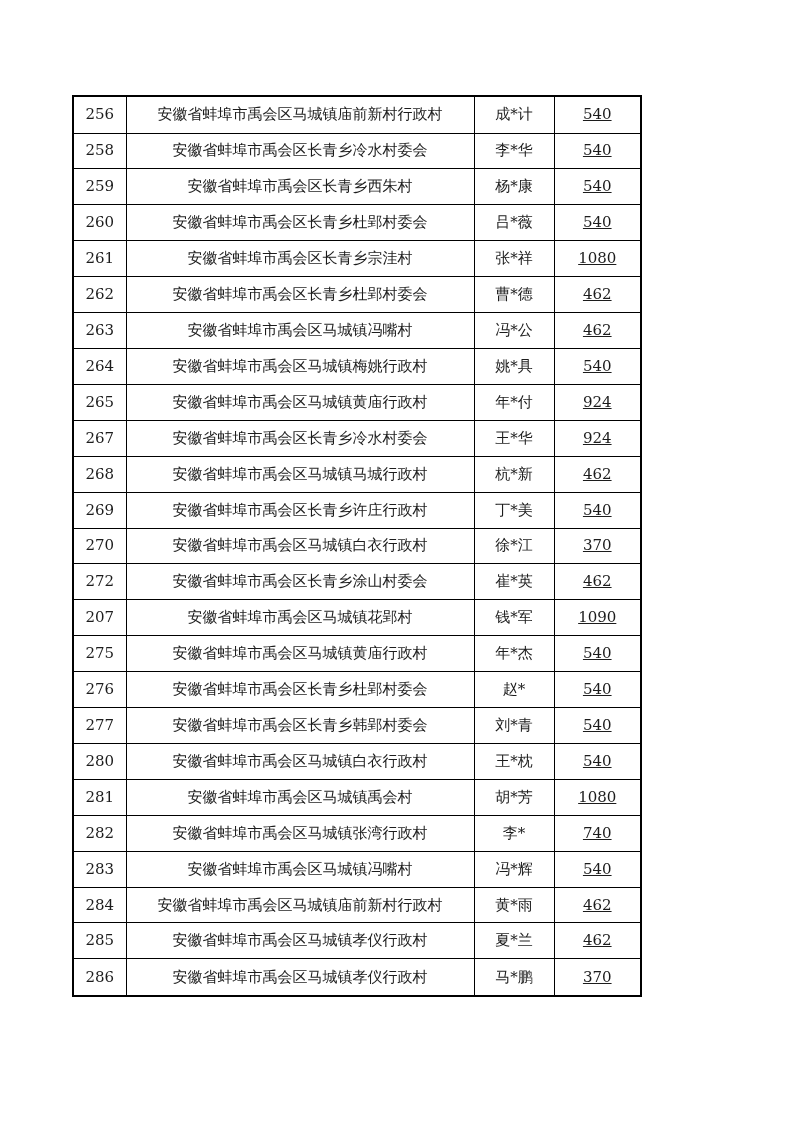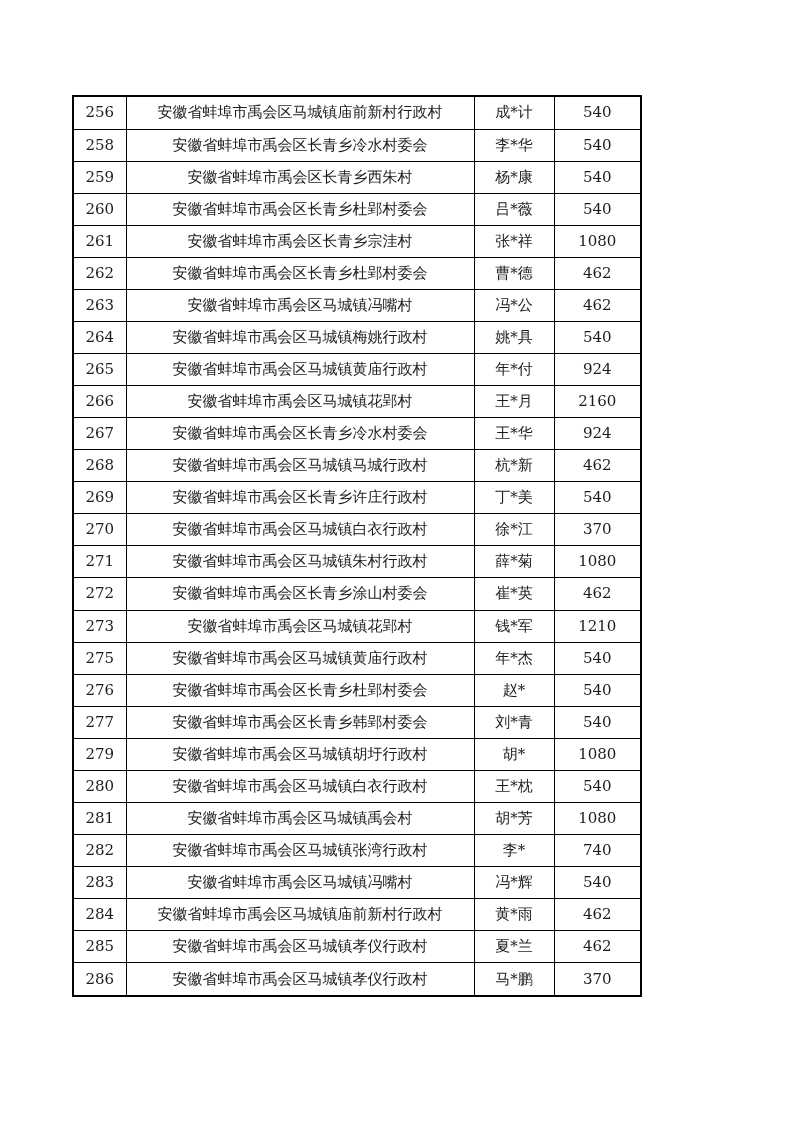--- a/index.html
+++ b/index.html
@@ -30,21 +30,21 @@
     border: 1px solid #000000;
     text-align: center;
     vertical-align: middle;
     font-size: 15px;
     line-height: 1;
     padding: 0 2px;
     overflow: hidden;
     white-space: nowrap;
   }
   td.seq-cell    { font-size: 14.5px; }
-  td.amount-cell { font-size: 14.5px; }
+  td.amount-cell { font-size: 14.5px; text-decoration: underline; }
   col.c-seq     { width: 53px;  }
   col.c-address { width: 348px; }
   col.c-name    { width: 80px;  }
   col.c-amount  { width: 87px;  }
 </style>
 </head>
 <body>
 
 <div class="page">
   <table class="grant-table">
@@ -103,26 +103,20 @@
           <td class="name-cell">姚*具</td>
           <td class="amount-cell">540</td>
         </tr>
         <tr>
           <td class="seq-cell">265</td>
           <td class="address-cell">安徽省蚌埠市禹会区马城镇黄庙行政村</td>
           <td class="name-cell">年*付</td>
           <td class="amount-cell">924</td>
         </tr>
         <tr>
-          <td class="seq-cell">266</td>
-          <td class="address-cell">安徽省蚌埠市禹会区马城镇花郢村</td>
-          <td class="name-cell">王*月</td>
-          <td class="amount-cell">2160</td>
-        </tr>
-        <tr>
           <td class="seq-cell">267</td>
           <td class="address-cell">安徽省蚌埠市禹会区长青乡冷水村委会</td>
           <td class="name-cell">王*华</td>
           <td class="amount-cell">924</td>
         </tr>
         <tr>
           <td class="seq-cell">268</td>
           <td class="address-cell">安徽省蚌埠市禹会区马城镇马城行政村</td>
           <td class="name-cell">杭*新</td>
           <td class="amount-cell">462</td>
@@ -133,60 +127,48 @@
           <td class="name-cell">丁*美</td>
           <td class="amount-cell">540</td>
         </tr>
         <tr>
           <td class="seq-cell">270</td>
           <td class="address-cell">安徽省蚌埠市禹会区马城镇白衣行政村</td>
           <td class="name-cell">徐*江</td>
           <td class="amount-cell">370</td>
         </tr>
         <tr>
-          <td class="seq-cell">271</td>
-          <td class="address-cell">安徽省蚌埠市禹会区马城镇朱村行政村</td>
-          <td class="name-cell">薛*菊</td>
-          <td class="amount-cell">1080</td>
-        </tr>
-        <tr>
           <td class="seq-cell">272</td>
           <td class="address-cell">安徽省蚌埠市禹会区长青乡涂山村委会</td>
           <td class="name-cell">崔*英</td>
           <td class="amount-cell">462</td>
         </tr>
         <tr>
-          <td class="seq-cell">273</td>
+          <td class="seq-cell">207</td>
           <td class="address-cell">安徽省蚌埠市禹会区马城镇花郢村</td>
           <td class="name-cell">钱*军</td>
-          <td class="amount-cell">1210</td>
+          <td class="amount-cell">1090</td>
         </tr>
         <tr>
           <td class="seq-cell">275</td>
           <td class="address-cell">安徽省蚌埠市禹会区马城镇黄庙行政村</td>
           <td class="name-cell">年*杰</td>
           <td class="amount-cell">540</td>
         </tr>
         <tr>
           <td class="seq-cell">276</td>
           <td class="address-cell">安徽省蚌埠市禹会区长青乡杜郢村委会</td>
           <td class="name-cell">赵*</td>
           <td class="amount-cell">540</td>
         </tr>
         <tr>
           <td class="seq-cell">277</td>
           <td class="address-cell">安徽省蚌埠市禹会区长青乡韩郢村委会</td>
           <td class="name-cell">刘*青</td>
           <td class="amount-cell">540</td>
-        </tr>
-        <tr>
-          <td class="seq-cell">279</td>
-          <td class="address-cell">安徽省蚌埠市禹会区马城镇胡圩行政村</td>
-          <td class="name-cell">胡*</td>
-          <td class="amount-cell">1080</td>
         </tr>
         <tr>
           <td class="seq-cell">280</td>
           <td class="address-cell">安徽省蚌埠市禹会区马城镇白衣行政村</td>
           <td class="name-cell">王*枕</td>
           <td class="amount-cell">540</td>
         </tr>
         <tr>
           <td class="seq-cell">281</td>
           <td class="address-cell">安徽省蚌埠市禹会区马城镇禹会村</td>

